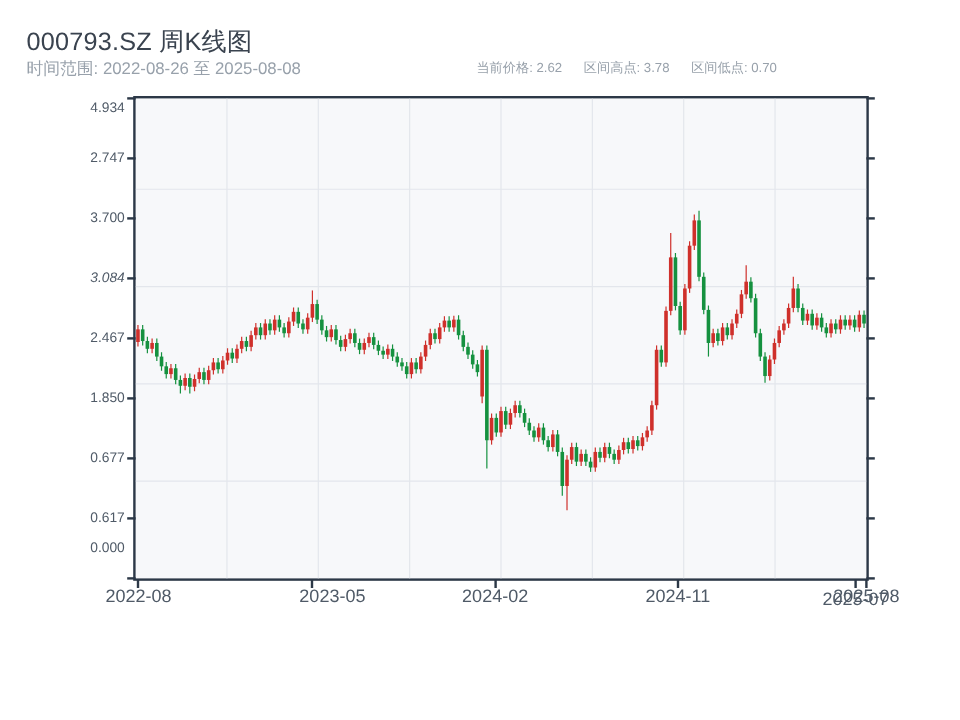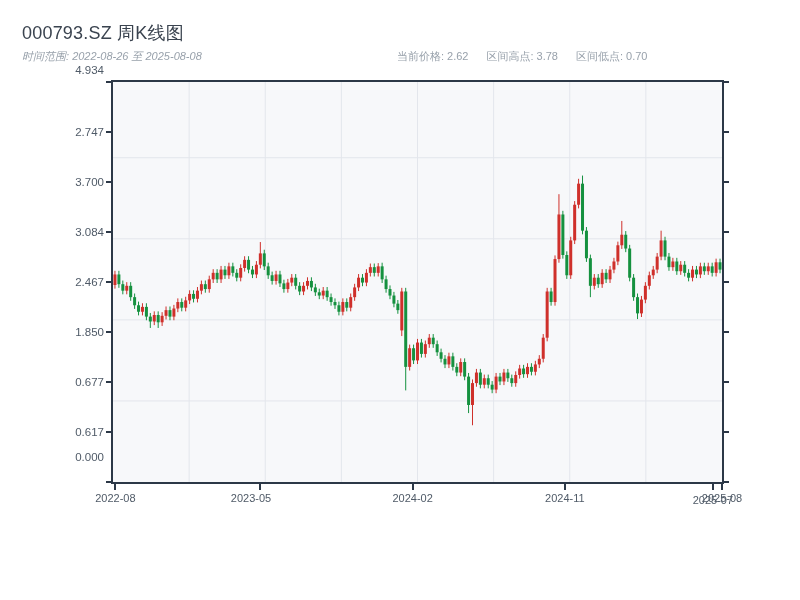--- a/index.html
+++ b/index.html
@@ -1,43 +1,43 @@
 <!DOCTYPE html>
 <html><head>
 <meta charset="utf-8">
 <style>
   html,body{margin:0;padding:0;}
   body{
     width:800px;height:600px;position:relative;background:#ffffff;
     font-family:"Liberation Sans","DejaVu Sans",sans-serif;overflow:hidden;
   }
   .title{
-    position:absolute;left:22px;top:21px;font-size:18px;color:#3a434f;
+    position:absolute;left:22px;top:21px;font-size:21px;color:#3a434f;
     letter-spacing:.2px;
   }
   .subtitle{
-    position:absolute;left:22px;top:49px;font-size:11px;color:#98a1ab;font-style:italic;
+    position:absolute;left:22px;top:49px;font-size:14px;color:#98a1ab;
   }
   .stats{
     position:absolute;left:397px;top:49px;font-size:11px;color:#98a1ab;
     display:flex;gap:15px;white-space:nowrap;
   }
   .stat-item span{margin-right:3px;}
   .frame{
     position:absolute;left:111px;top:80px;width:613px;height:404px;
     box-sizing:border-box;border:2px solid #2c3847;background:#f7f8fa;
   }
   .frame svg{position:absolute;left:0;top:0;display:block;}
   .ylabel{
     position:absolute;left:8px;width:96px;text-align:right;
     font-size:11.5px;color:#4f5a67;line-height:14px;
   }
   .xlabel{
     position:absolute;width:84px;text-align:center;
-    font-size:11px;color:#4f5a67;line-height:14px;
+    font-size:15px;color:#4f5a67;line-height:14px;
   }
   .tickmark{position:absolute;background:#2c3847;}
 </style>
 </head>
 <body>
 
 <div class="title">000793.SZ 周K线图</div>
 
 <div class="subtitle">
   <span>时间范围:</span>
@@ -376,51 +376,51 @@
       <line x1="599.1774193548388" x2="599.1774193548388" y1="180.70531009323062" y2="194.48723145520876" stroke="#15913f" stroke-width="1"></line>
       <rect x="597.6774193548388" y="184.3534657478719" width="3" height="6.485610052695591" fill="#15913f"></rect>
       <line x1="603.1064516129032" x2="603.1064516129032" y1="176.65180381029592" y2="194.48723145520876" stroke="#cf302b" stroke-width="1"></line>
       <rect x="601.6064516129032" y="180.2999594649372" width="3" height="10.539116335630297" fill="#cf302b"></rect>
       <line x1="607.0354838709677" x2="607.0354838709677" y1="176.65180381029592" y2="191.24442642886095" stroke="#15913f" stroke-width="1"></line>
       <rect x="605.5354838709677" y="180.2999594649372" width="3" height="7.296311309282544" fill="#15913f"></rect>
     </svg>
 </div>
 
 <div id="axis-layer">
-    <div class="ylabel" style="top: 63px; text-align: right;">4.934</div>
+    <div class="ylabel" style="top: 83px; text-align: right;">4.934</div>
     <div class="tickmark" style="left: 106px; top: 81px; width: 7px; height: 2px;"></div>
     <div class="tickmark" style="left: 722px; top: 81px; width: 7px; height: 2px;"></div>
     <div class="ylabel" style="top: 125.02px;">2.747</div>
     <div class="tickmark" style="left: 106px; top: 131.02px; width: 7px; height: 2px;"></div>
     <div class="tickmark" style="left: 722px; top: 131.02px; width: 7px; height: 2px;"></div>
     <div class="ylabel" style="top: 175.041px;">3.700</div>
     <div class="tickmark" style="left: 106px; top: 181.041px; width: 7px; height: 2px;"></div>
     <div class="tickmark" style="left: 722px; top: 181.041px; width: 7px; height: 2px;"></div>
-    <div class="ylabel" style="top: 224.98px;">3.084</div>
+    <div class="ylabel" style="top: 224.98px; font-style: italic;">3.084</div>
     <div class="tickmark" style="left: 106px; top: 230.98px; width: 7px; height: 2px;"></div>
     <div class="tickmark" style="left: 722px; top: 230.98px; width: 7px; height: 2px;"></div>
     <div class="ylabel" style="top: 275px;">2.467</div>
     <div class="tickmark" style="left: 106px; top: 281px; width: 7px; height: 2px;"></div>
     <div class="tickmark" style="left: 722px; top: 281px; width: 7px; height: 2px;"></div>
     <div class="ylabel" style="top: 325.02px;">1.850</div>
     <div class="tickmark" style="left: 106px; top: 331.02px; width: 7px; height: 2px;"></div>
     <div class="tickmark" style="left: 722px; top: 331.02px; width: 7px; height: 2px;"></div>
     <div class="ylabel" style="top: 375.041px;">0.677</div>
     <div class="tickmark" style="left: 106px; top: 381.041px; width: 7px; height: 2px;"></div>
     <div class="tickmark" style="left: 722px; top: 381.041px; width: 7px; height: 2px;"></div>
     <div class="ylabel" style="top: 424.98px;">0.617</div>
     <div class="tickmark" style="left: 106px; top: 430.98px; width: 7px; height: 2px;"></div>
     <div class="tickmark" style="left: 722px; top: 430.98px; width: 7px; height: 2px;"></div>
     <div class="ylabel" style="top: 450px;">0.000</div>
     <div class="tickmark" style="left: 106px; top: 481px; width: 7px; height: 2px;"></div>
     <div class="tickmark" style="left: 722px; top: 481px; width: 7px; height: 2px;"></div>
     <div class="tickmark" style="left: 114.436px; top: 483px; width: 2px; height: 7px;"></div>
     <div class="xlabel" style="left: 73.436px; top: 491px;">2022-08</div>
     <div class="tickmark" style="left: 258.769px; top: 483px; width: 2px; height: 7px;"></div>
-    <div class="xlabel" style="left: 209px; top: 491px;">2023-05</div>
+    <div class="xlabel" style="left: 235px; top: 491px;">2023-05</div>
     <div class="tickmark" style="left: 411.628px; top: 483px; width: 2px; height: 7px;"></div>
     <div class="xlabel" style="left: 370.628px; top: 491px; text-align: center;">2024-02</div>
     <div class="tickmark" style="left: 563.878px; top: 483px; width: 2px; height: 7px;"></div>
     <div class="xlabel" style="left: 522.878px; top: 491px;">2024-11</div>
     <div class="tickmark" style="left: 711.865px; top: 483px; width: 2px; height: 7px;"></div>
     <div class="xlabel" style="left: 670.865px; top: 493px;">2025-07</div>
     <div class="tickmark" style="left: 721px; top: 483px; width: 2px; height: 7px;"></div>
     <div class="xlabel" style="left: 680px; top: 491px;">2025-08</div>
   </div>
 

